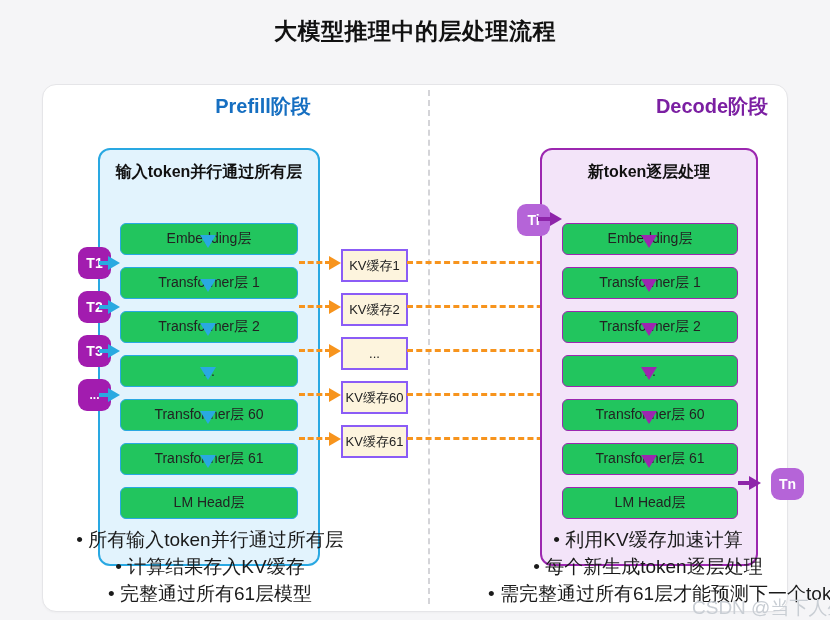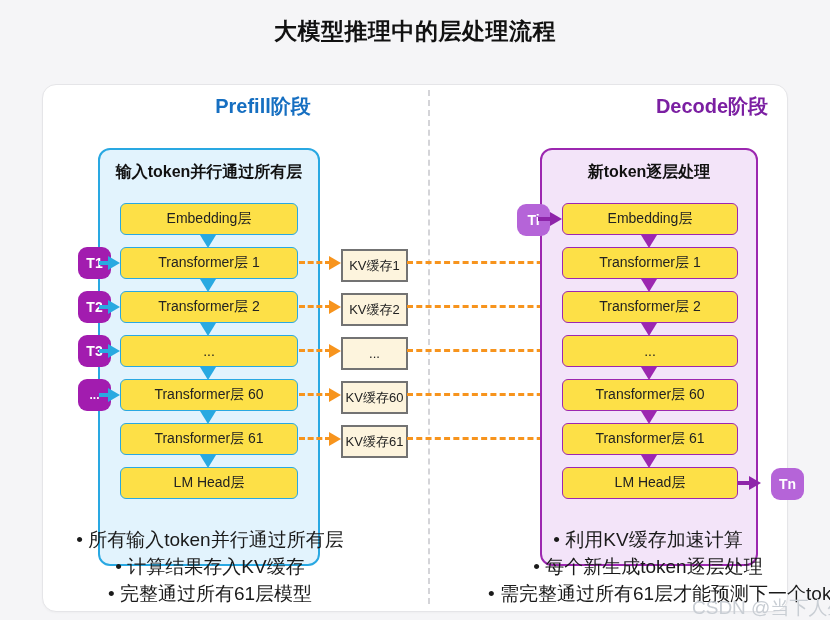--- a/index.html
+++ b/index.html
@@ -28,23 +28,23 @@
   .section-header.purple{left:547px;color:#7b1fa2;}
 
   .panel{border-radius:12px;}
   .panel.blue{left:98px;top:148px;width:218px;height:414px;background:#e2f3fd;border:2px solid #29a8e2;}
   .panel.purple{left:540px;top:148px;width:214px;height:414px;background:#f3e4f9;border:2px solid #9c27b0;}
   .panel-title{top:162px;text-align:center;font-size:16px;font-weight:700;color:#111;}
   .panel-title.blue{left:96px;width:226px;}
   .panel-title.purple{left:540px;width:218px;}
 
   .lbox{
-    height:30px;border-radius:6px;background:#fde047;
+    height:30px;border-radius:6px;background:#22c55e;
     display:flex;align-items:center;justify-content:center;
-    font-size:14px;color:#222;
+    font-size:14px;color:#222;margin-top:20px;
   }
   .lbox.blue{left:120px;width:176px;border:1px solid #29a8e2;}
   .lbox.purple{left:562px;width:174px;border:1px solid #9c27b0;}
 
   .downarrow{width:0;height:0;border-left:8px solid transparent;border-right:8px solid transparent;}
   .downarrow.blue{left:200px;border-top:13px solid #29a9e1;}
   .downarrow.purple{left:641px;border-top:13px solid #9c27b0;}
 
   .badge{
     width:33px;height:32px;border-radius:9px;
@@ -67,21 +67,21 @@
   
   .darrow{height:16px;}
   .darrow::before{content:'';position:absolute;left:0;right:10px;top:6px;height:0;
     border-top:3px dashed #f7941d;}
   .darrow::after{content:'';position:absolute;right:0;top:1px;width:0;height:0;
     border-top:7px solid transparent;border-bottom:7px solid transparent;
     border-left:12px solid #f7941d;}
 
   .kvbox{
     left:341px;width:63px;height:29px;border-radius:0;
-    background:#fdf4dd;border:2px solid #737373;
+    background:#fdf4dd;border:2px solid #8b5cf6;
     display:flex;align-items:center;justify-content:center;
     font-size:13px;color:#222;
   }
 
   .bullets{font-size:19px;color:#1a1a1a;text-align:center;}
   .bullets div{height:27px;line-height:27px;white-space:nowrap;}
   .bullets.left{left:56px;top:526px;width:308px;}
   .bullets.right{left:488px;top:526px;width:320px;}
 
   .watermark{left:692px;top:595px;width:130px;font-size:19px;color:#c9ced4;white-space:nowrap;}

